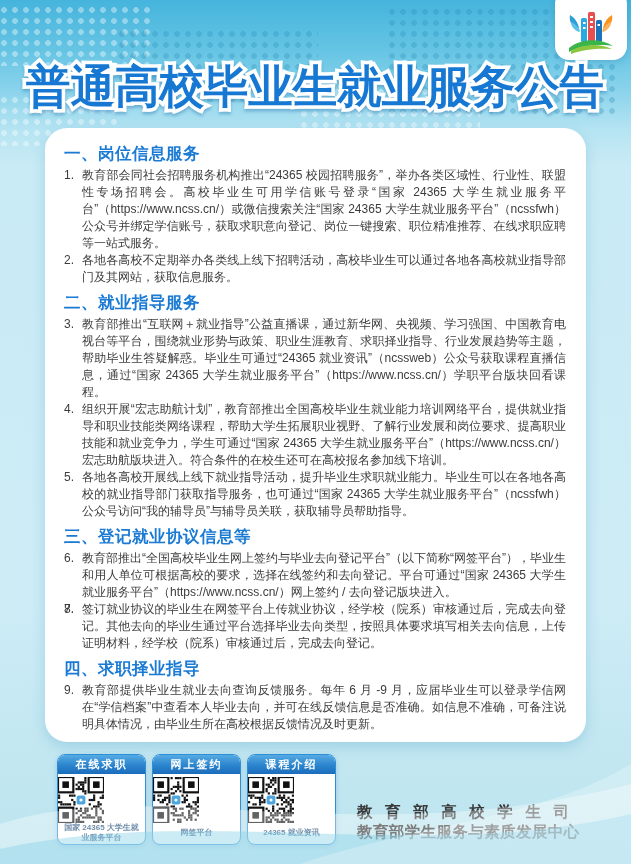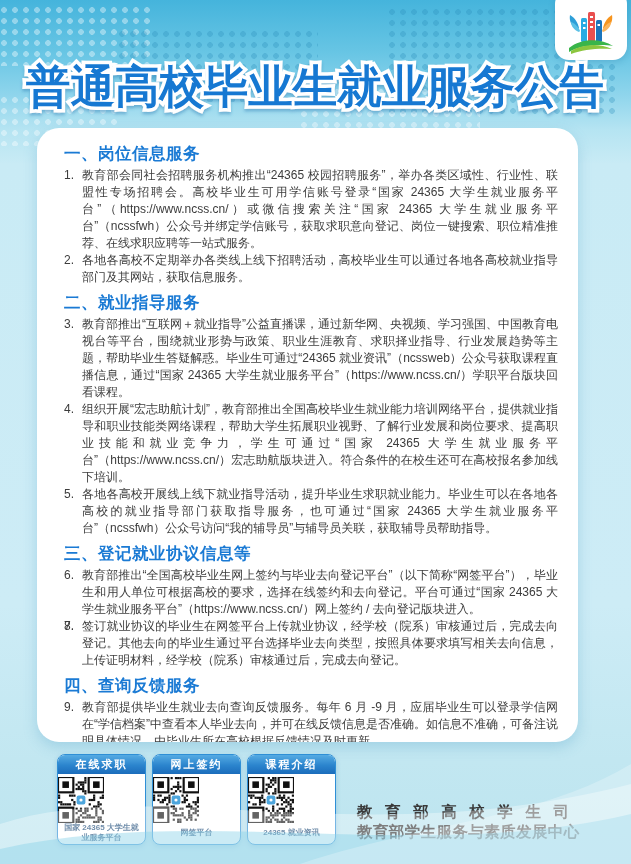--- a/index.html
+++ b/index.html
@@ -14,22 +14,22 @@
   .d2{left:118px;top:30px;width:200px;height:72px;}
   .d3{left:388px;top:8px;width:230px;height:110px;}
   .d4{left:300px;top:88px;width:180px;height:46px;}
   .d5{left:0;top:96px;width:120px;height:50px;}
   
   .logo-card{position:absolute;top:-10px;right:4px;width:72px;height:70px;background:#fff;border-radius:14px;
     box-shadow:0 2px 6px rgba(30,110,160,.25);display:flex;align-items:flex-end;justify-content:center;padding-bottom:6px;box-sizing:border-box;}
   
   .title-svg{position:absolute;left:0;top:52px;}
   
-  .content-card{position:absolute;left:37px;top:128px;width:541px;height:614px;background:#fff;border-radius:22px;
-    box-shadow:0 5px 14px rgba(70,150,195,.28);box-sizing:border-box;padding:14px 20px 10px 27px;overflow:hidden;}
+  .content-card{position:absolute;left:45px;top:128px;width:541px;height:614px;background:#fff;border-radius:22px;
+    box-shadow:0 5px 14px rgba(70,150,195,.28);box-sizing:border-box;padding:14px 20px 10px 19px;overflow:hidden;}
   .sec-heading{color:#1a7ad4;font-weight:bold;font-size:16.5px;line-height:19px;margin:7px 0 4px 0;letter-spacing:.5px;}
   .section:first-child .sec-heading{margin-top:2px;}
   .item{position:relative;padding-left:18px;color:#3c3c3c;font-size:12px;line-height:17px;text-align:justify;}
   .item .num{position:absolute;left:0;top:0;}
   
   .qr-row{position:absolute;left:57px;top:754px;display:flex;gap:6px;}
   .qr-card{width:89px;height:91px;background:#fff;border:1.5px solid #2f8fd6;border-radius:8px;box-sizing:border-box;
     display:flex;flex-direction:column;overflow:hidden;box-shadow:0 2px 5px rgba(40,120,170,.25);}
   .qr-tab{width:100%;height:19px;background:linear-gradient(180deg,#55abe3 0%,#2b84cd 55%,#1b6cbb 100%);
     color:#fff;font-size:11px;font-weight:bold;display:flex;align-items:center;justify-content:center;letter-spacing:2px;}
@@ -101,21 +101,21 @@
           <div class="item"><span class="num">4.</span><span>组织开展“宏志助航计划”，教育部推出全国高校毕业生就业能力培训网络平台，提供就业指导和职业技能类网络课程，帮助大学生拓展职业视野、了解行业发展和岗位要求、提高职业技能和就业竞争力，学生可通过“国家 24365 大学生就业服务平台”（https://www.ncss.cn/）宏志助航版块进入。符合条件的在校生还可在高校报名参加线下培训。</span></div>
           <div class="item"><span class="num">5.</span><span>各地各高校开展线上线下就业指导活动，提升毕业生求职就业能力。毕业生可以在各地各高校的就业指导部门获取指导服务，也可通过“国家 24365 大学生就业服务平台”（ncssfwh）公众号访问“我的辅导员”与辅导员关联，获取辅导员帮助指导。</span></div>
         </div>
         <div class="section">
           <div class="sec-heading">三、登记就业协议信息等</div>
           <div class="item"><span class="num">6.</span><span>教育部推出“全国高校毕业生网上签约与毕业去向登记平台”（以下简称“网签平台”），毕业生和用人单位可根据高校的要求，选择在线签约和去向登记。平台可通过“国家 24365 大学生就业服务平台”（https://www.ncss.cn/）网上签约 / 去向登记版块进入。</span></div>
           <div class="item"><span class="num">7.</span></div>
           <div class="item"><span class="num">8.</span><span>签订就业协议的毕业生在网签平台上传就业协议，经学校（院系）审核通过后，完成去向登记。其他去向的毕业生通过平台选择毕业去向类型，按照具体要求填写相关去向信息，上传证明材料，经学校（院系）审核通过后，完成去向登记。</span></div>
         </div>
         <div class="section">
-          <div class="sec-heading">四、查询反馈服务</div>
+          <div class="sec-heading">四、求职择业指导</div>
           <div class="item"><span class="num">9.</span><span>教育部提供毕业生就业去向查询反馈服务。每年 6 月 -9 月，应届毕业生可以登录学信网在“学信档案”中查看本人毕业去向，并可在线反馈信息是否准确。如信息不准确，可备注说明具体情况，由毕业生所在高校根据反馈情况及时更新。</span></div>
         </div>
       </div>
   </div>
 
   <div class="qr-row" id="qr-row">
       <div class="qr-card">
         <div class="qr-tab">在线求职</div>
         <div class="qr-box"><svg width="46" height="46">
             <rect x="26.28571428571429" y="0" width="2.1904761904761907" height="2.1904761904761907" fill="#111"></rect>

